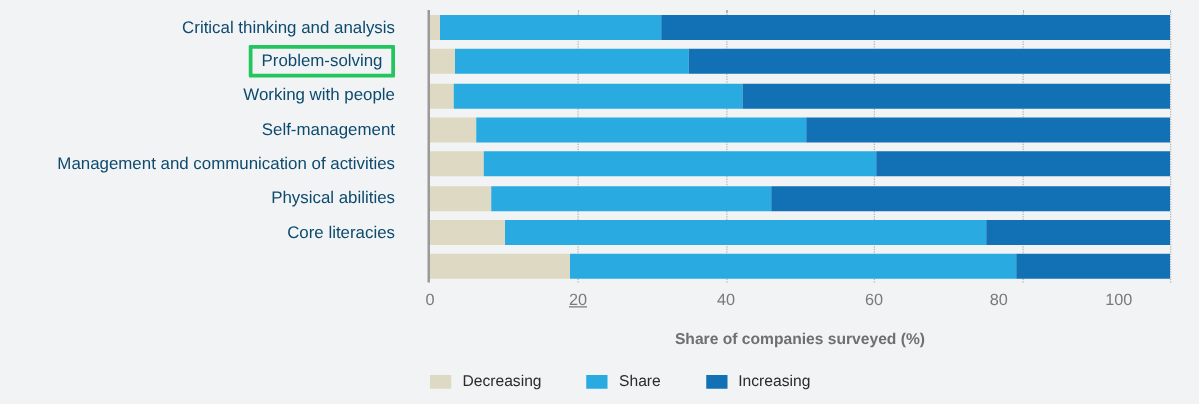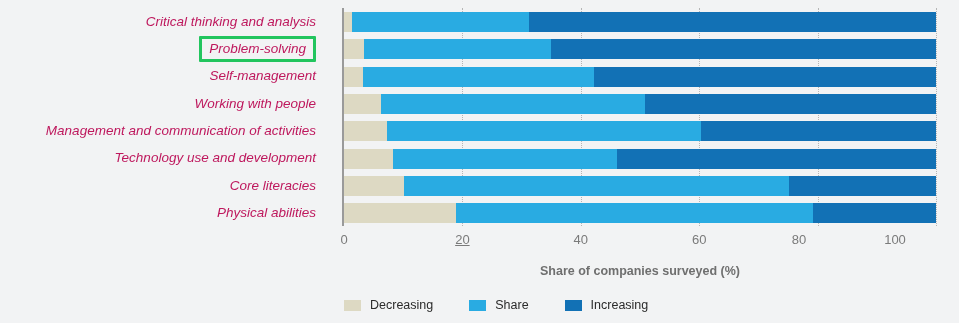--- a/index.html
+++ b/index.html
@@ -29,24 +29,23 @@
   .cat-label-row {
     height: 27.3px;
     display: flex;
     align-items: center;
     justify-content: flex-end;
     padding-right: 14px;
     box-sizing: border-box;
   }
   .cat-label-text {
     font-size: 13.5px;
-    color: #be185d;
+    color: #0c4a6e;
     white-space: nowrap;
     line-height: 1;
-    font-style: italic;
   }
   .cat-label-row.highlighted .cat-label-text {
     border: 3px solid #22c55e;
     background: #f2f3f4;
     padding: 3px 7px 4px 7px;
     border-radius: 1px;
   }
 
   
   .plot {
@@ -132,36 +131,33 @@
 <div id="chart-root">
 
   <div class="cat-labels">
       <div class="cat-label-row">
         <span class="cat-label-text">Critical thinking and analysis</span>
       </div>
       <div class="cat-label-row highlighted">
         <span class="cat-label-text">Problem-solving</span>
       </div>
       <div class="cat-label-row">
+        <span class="cat-label-text">Working with people</span>
+      </div>
+      <div class="cat-label-row">
         <span class="cat-label-text">Self-management</span>
       </div>
       <div class="cat-label-row">
-        <span class="cat-label-text">Working with people</span>
-      </div>
-      <div class="cat-label-row">
         <span class="cat-label-text">Management and communication of activities</span>
       </div>
       <div class="cat-label-row">
-        <span class="cat-label-text">Technology use and development</span>
+        <span class="cat-label-text">Physical abilities</span>
       </div>
       <div class="cat-label-row">
         <span class="cat-label-text">Core literacies</span>
-      </div>
-      <div class="cat-label-row">
-        <span class="cat-label-text">Physical abilities</span>
       </div>
     </div>
 
   <div class="plot">
     <div class="axis-line"></div>
   <div class="gridline" style="left: 118.4px;"></div>
       <div class="gridline" style="left: 236.8px;"></div>
       <div class="gridline" style="left: 355.2px;"></div>
       <div class="gridline" style="left: 473.6px;"></div>
       <div class="gridline" style="left: 592px;"></div>

